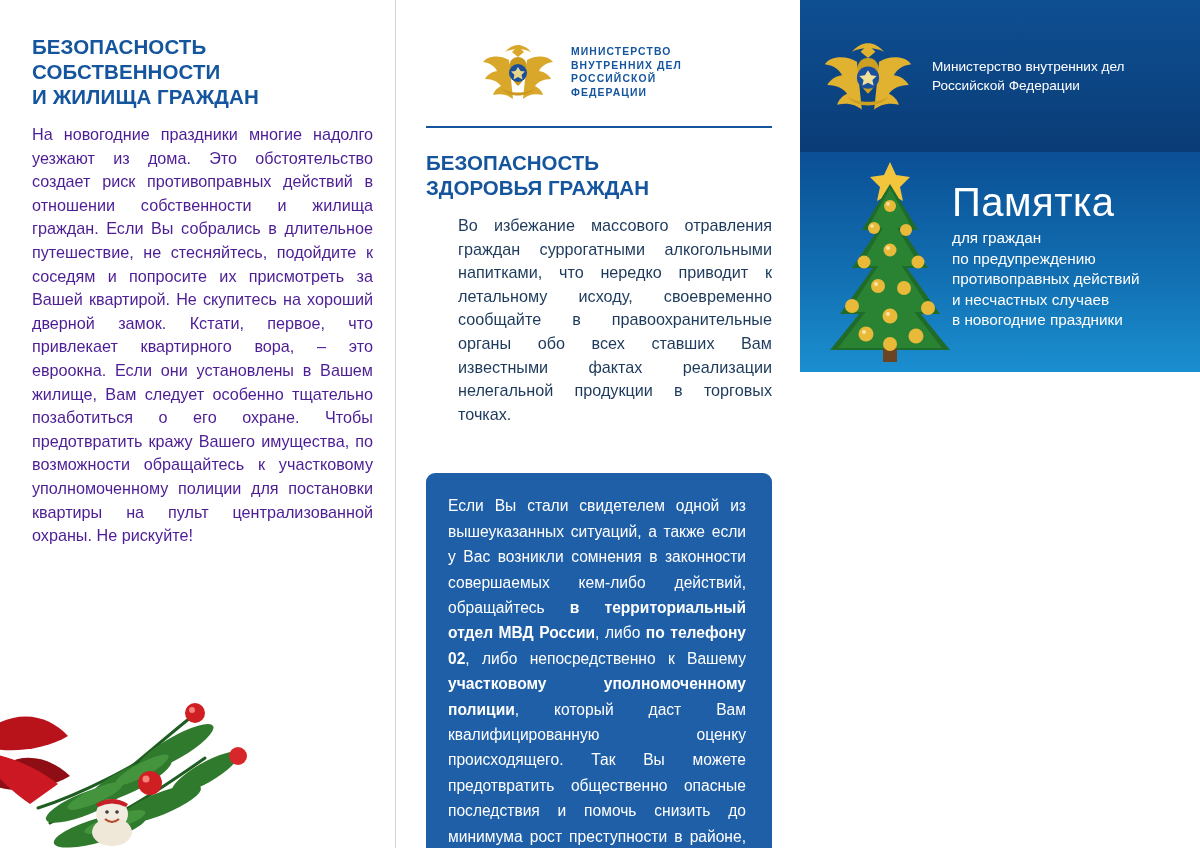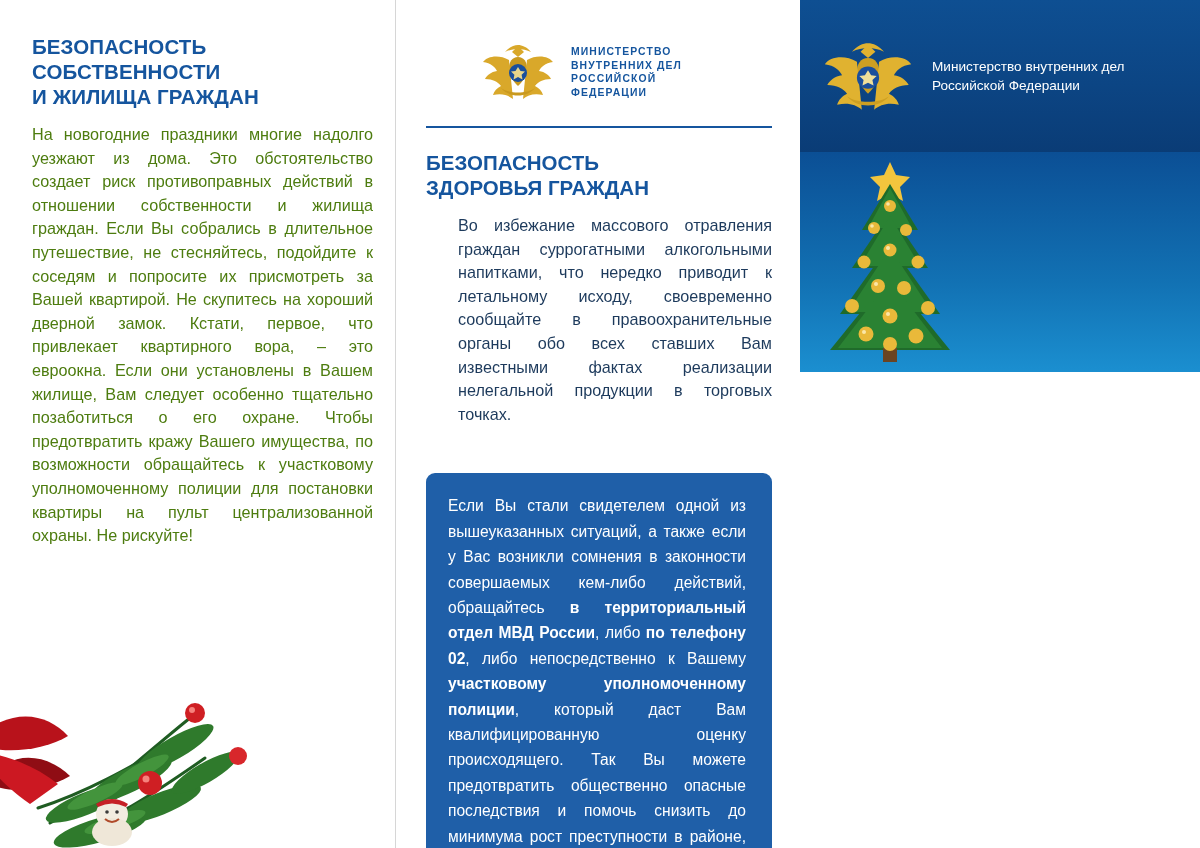--- a/index.html
+++ b/index.html
@@ -22,21 +22,21 @@
   .title-left {
     color: #15559e;
     font-weight: bold;
     font-size: 20.5px;
     line-height: 25px;
     letter-spacing: 0.1px;
     margin-bottom: 14px;
     text-transform: uppercase;
   }
   .body-left {
-    color: #4d7c0f;
+    color: #4c1d95;
     font-size: 16.2px;
     line-height: 23.6px;
     text-align: justify;
   }
   
   .decor-left {
     position: absolute;
     left: -10px; bottom: 0;
     width: 270px; height: 240px;
     pointer-events: none;
@@ -363,18 +363,28 @@
           <g fill="#fff3c4" opacity=".8">
             <circle cx="62" cy="46" r="1.8"></circle>
               <circle cx="46" cy="68" r="1.8"></circle>
               <circle cx="62" cy="90" r="2"></circle>
             <circle cx="50" cy="126" r="2"></circle>
               <circle cx="62" cy="156" r="2"></circle>
               <circle cx="38" cy="174" r="2"></circle>
           </g>
         </svg>
       </span>
+      <div class="pamyatka-wrap">
+        <div class="pamyatka">Памятка</div>
+        <div class="pam-sub">
+          <div>для граждан</div>
+          <div>по предупреждению</div>
+          <div>противоправных действий</div>
+          <div>и несчастных случаев</div>
+          <div>в новогодние праздники</div>
+        </div>
+      </div>
     </div>
 
   </section>
 
   <div class="gutter"></div>
 </div>
 
 </body></html>

